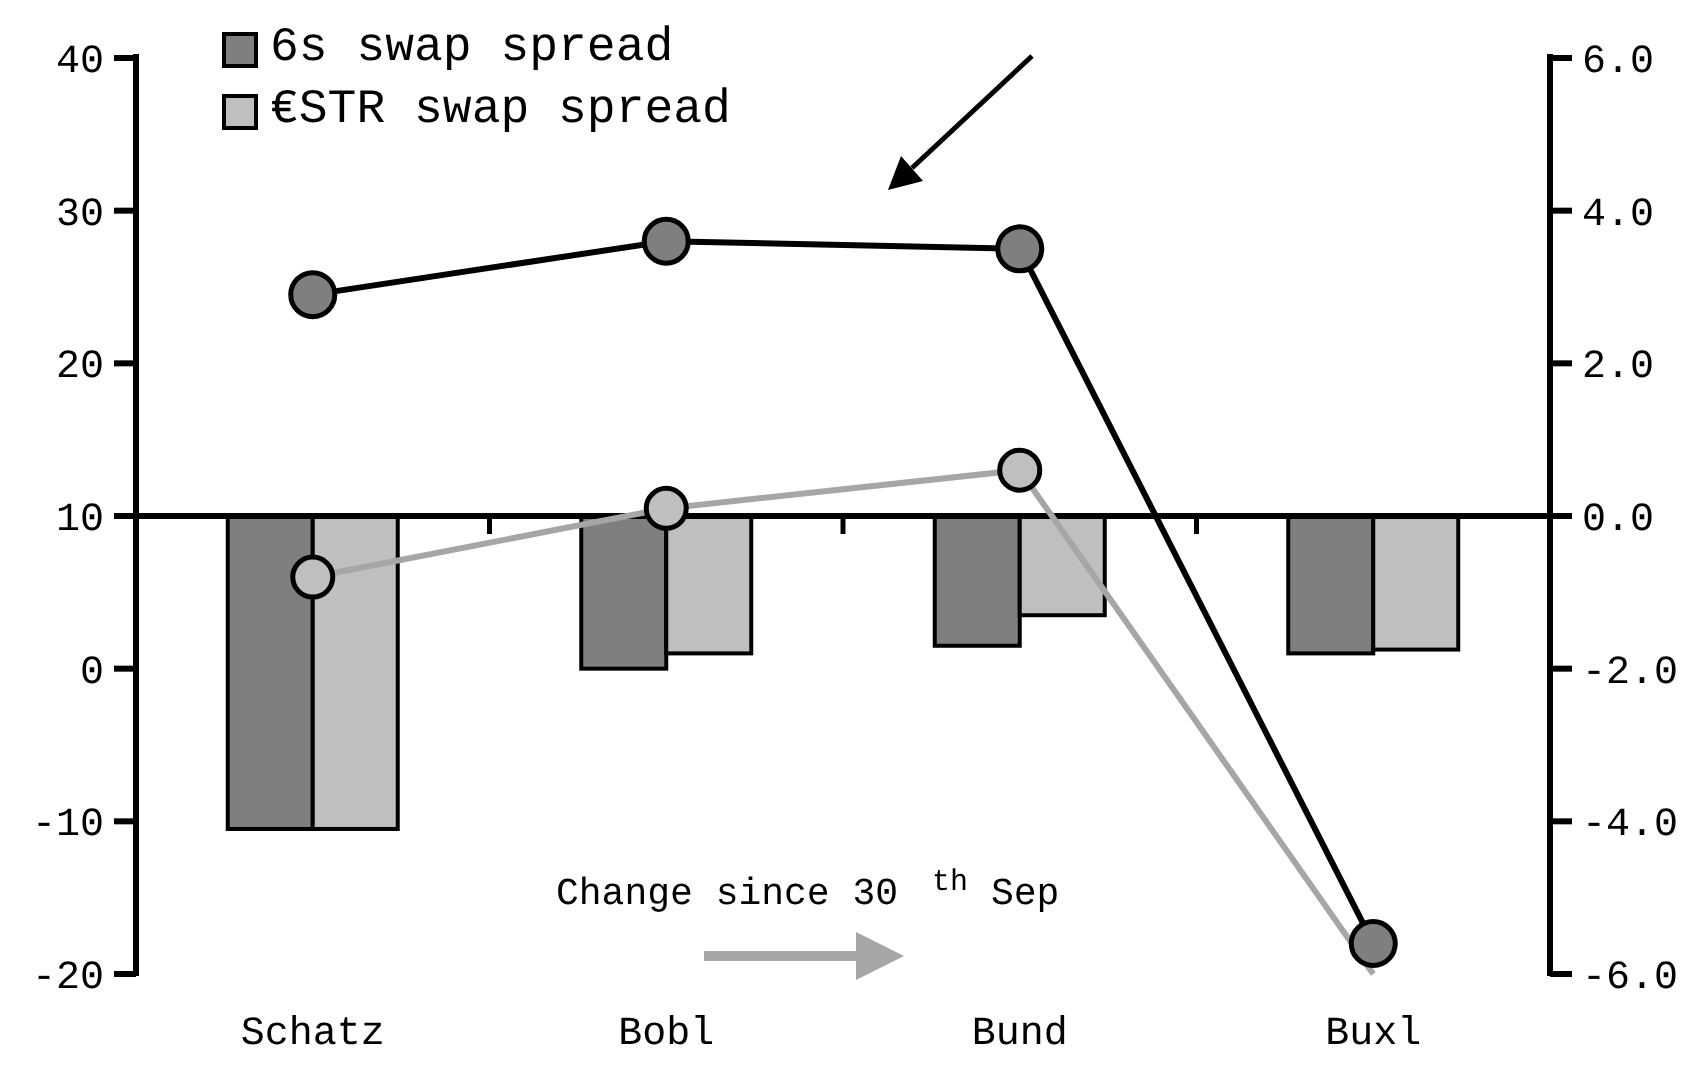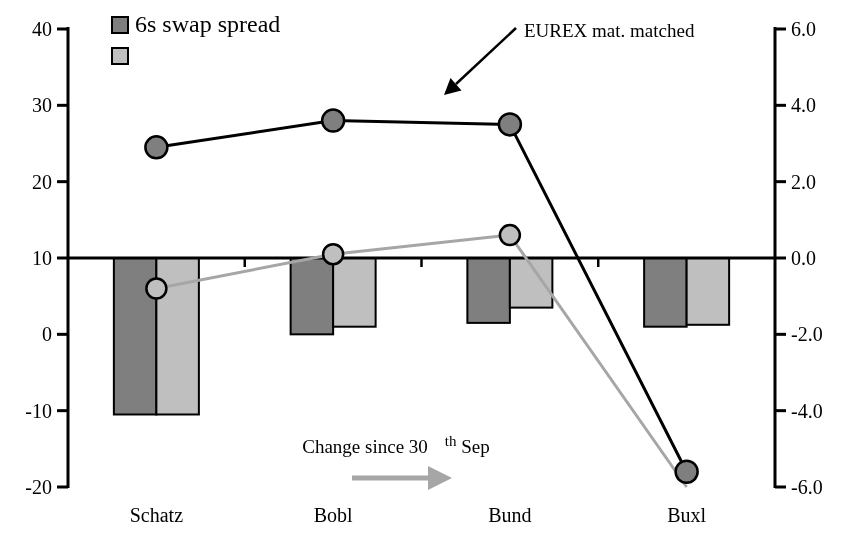--- a/index.html
+++ b/index.html
@@ -1,17 +1,17 @@
 <!DOCTYPE html>
 <html><head>
 <meta charset="utf-8">
 <style>
   html,body{margin:0;padding:0;background:#fff;}
   .stage{position:relative;width:852px;height:539px;background:#ffffff;
-         font-family:Liberation Serif, serif;color:#000;overflow:hidden;}
+         font-family:Liberation Mono, monospace;color:#000;overflow:hidden;}
   .stage svg{position:absolute;left:0;top:0;}
   .legend{position:absolute;left:111px;top:9px;}
   .legend-row{display:flex;align-items:center;height:31px;}
   .swatch{width:14px;height:14px;border:2px solid #000;margin-right:6px;flex:0 0 auto;}
   .legend-label{font-size:24px;white-space:nowrap;}
   .anno-eurex{position:absolute;left:524px;top:17px;font-size:19px;line-height:27px;white-space:nowrap;}
   .anno-change{position:absolute;left:278px;top:436px;width:236px;text-align:center;
                font-size:19px;white-space:nowrap;}
   .anno-change sup{font-size:15px;vertical-align:super;line-height:0;margin-left:17px;}
 </style>
@@ -82,24 +82,24 @@
       <polygon points="452,478 428,466 428,490" fill="#a6a6a6"></polygon>
     </svg>
 
   <div class="legend">
     <div class="legend-row">
       <span class="swatch" style="background: rgb(127, 127, 127);"></span>
       <span class="legend-label">6s swap spread</span>
     </div>
     <div class="legend-row">
       <span class="swatch" style="background: rgb(191, 191, 191);"></span>
+      <span class="legend-label">€STR swap spread</span>
     </div>
   </div>
 
   <div class="anno-eurex">
-    <div>EUREX mat. matched</div>
   </div>
 
   <div class="anno-change">
     <span>Change since 30</span><sup>th</sup><span> Sep</span>
   </div>
 
 </div>
 
 </body></html>

